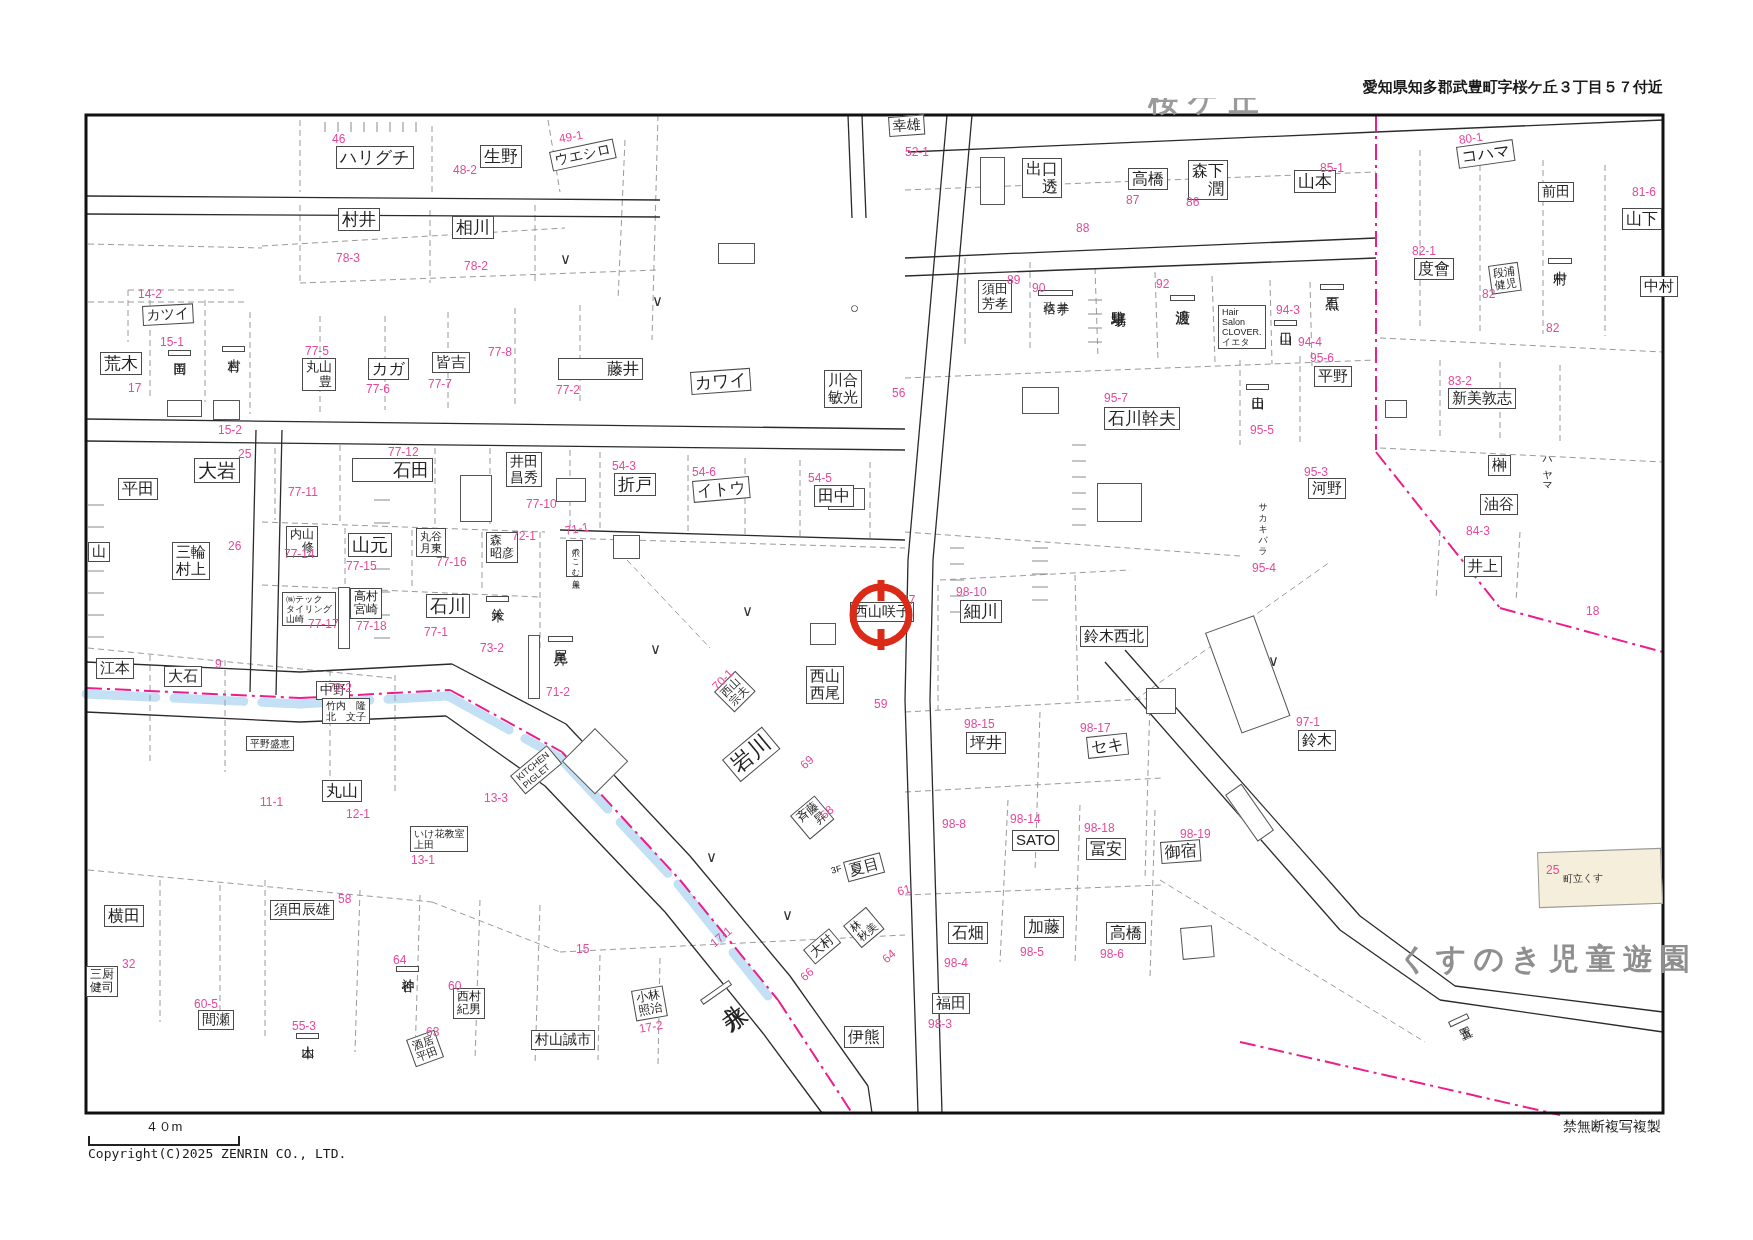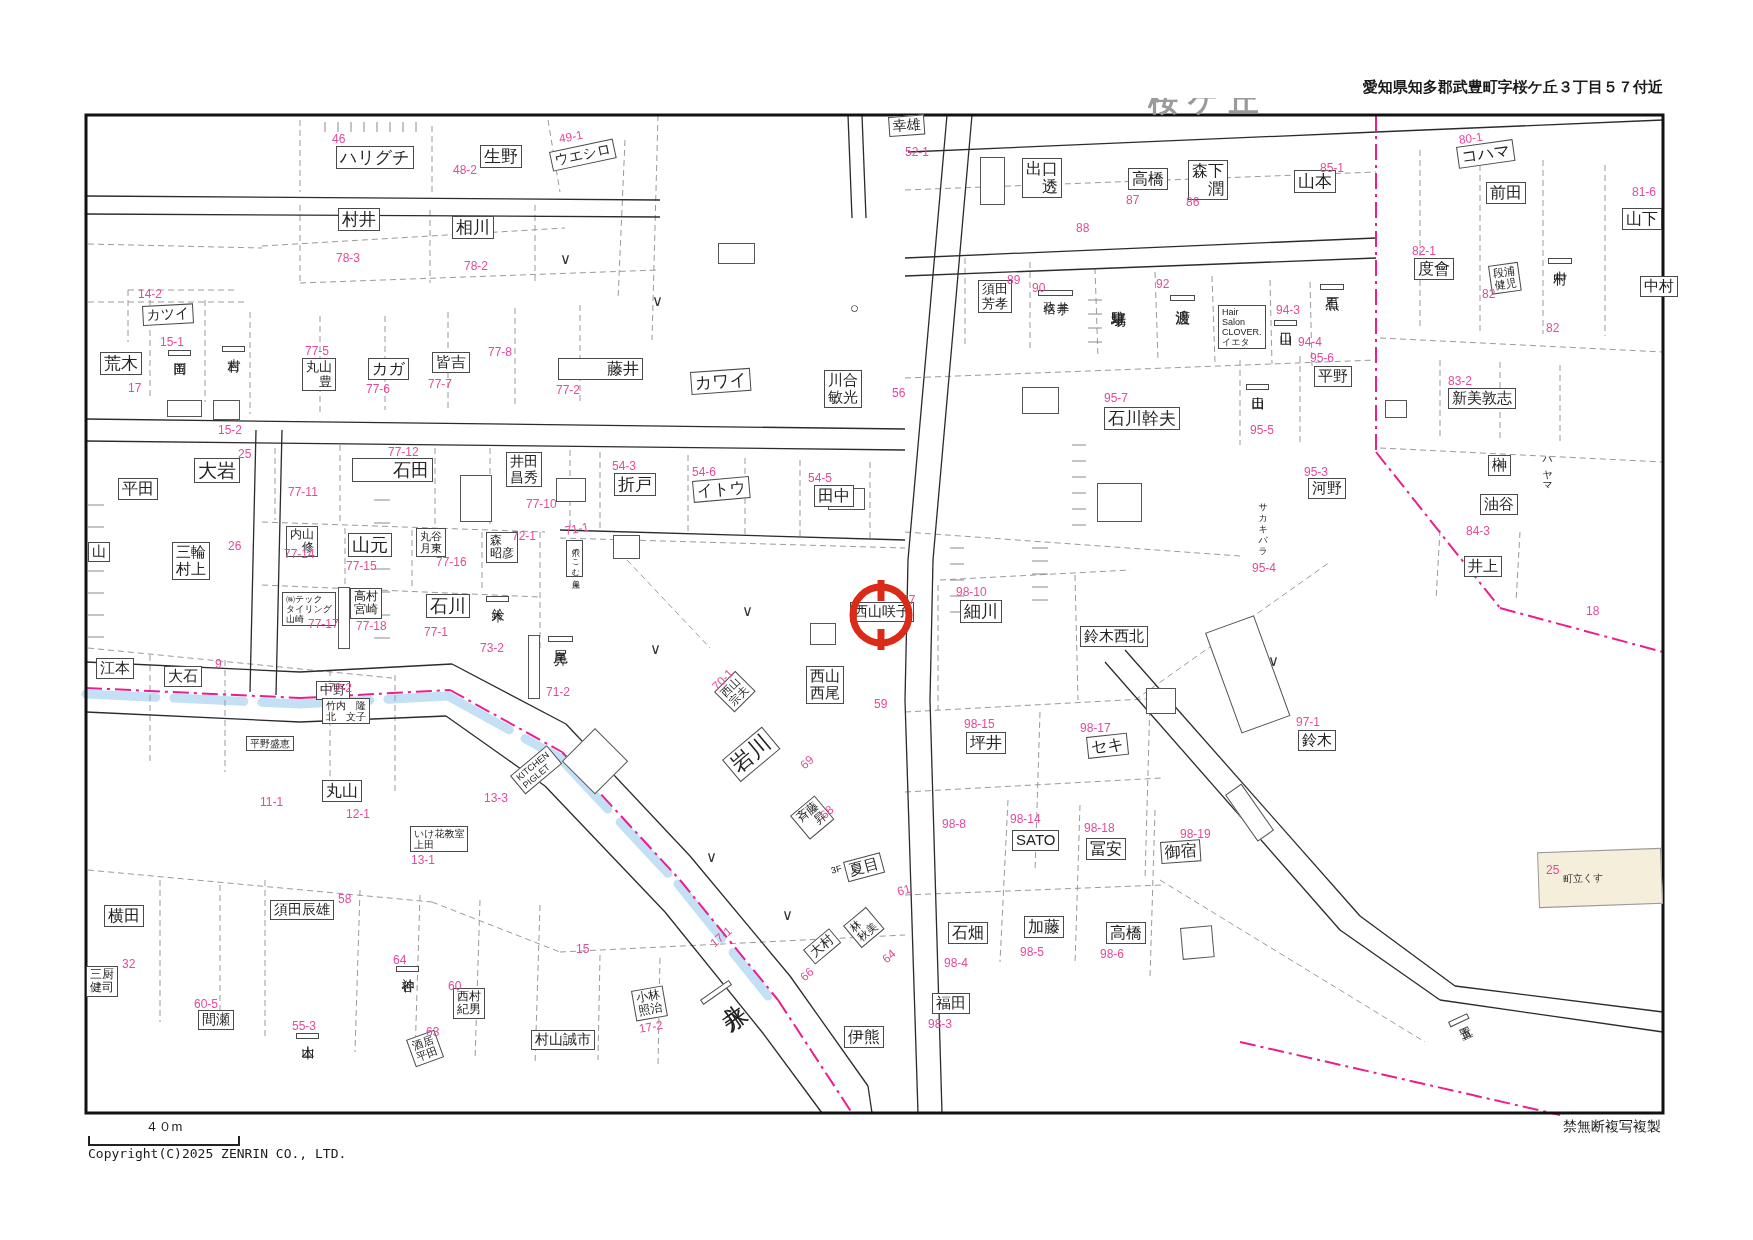--- a/index.html
+++ b/index.html
@@ -263,21 +263,21 @@
       <div class="lbl p" style="left: 1076px; top: 222px;">88</div>
       <div class="lbl b" style="left: 1128px; top: 168px; font-size: 16px;">高橋</div>
       <div class="lbl p" style="left: 1126px; top: 194px;">87</div>
       <div class="lbl b" style="left: 1188px; top: 160px; font-size: 16px;">森下
 　潤</div>
       <div class="lbl p" style="left: 1186px; top: 196px;">86</div>
       <div class="lbl b" style="left: 1294px; top: 170px; font-size: 17px;">山本</div>
       <div class="lbl p" style="left: 1320px; top: 162px;">85-1</div>
       <div class="lbl b" style="left: 1456px; top: 147px; font-size: 16px; transform: rotate(-8deg);">コハマ</div>
       <div class="lbl p" style="left: 1458px; top: 134px; transform: rotate(-8deg);">80-1</div>
-      <div class="lbl b" style="left: 1486px; top: 182px; font-size: 16px;">前田</div>
+      <div class="lbl b" style="left: 1538px; top: 182px; font-size: 14px;">前田</div>
       <div class="lbl p" style="left: 1632px; top: 186px;">81-6</div>
       <div class="lbl b" style="left: 1622px; top: 208px; font-size: 16px;">山下</div>
       <div class="lbl b" style="left: 338px; top: 208px; font-size: 17px;">村井</div>
       <div class="lbl p" style="left: 336px; top: 252px;">78-3</div>
       <div class="lbl b" style="left: 452px; top: 216px; font-size: 17px;">相川</div>
       <div class="lbl p" style="left: 464px; top: 260px;">78-2</div>
       <div class="lbl b" style="left: 1414px; top: 258px; font-size: 16px;">度會</div>
       <div class="lbl p" style="left: 1412px; top: 245px;">82-1</div>
       <div class="lbl b" style="left: 1488px; top: 266px; font-size: 11px; transform: rotate(-8deg);">段浦
 健児</div>
@@ -413,20 +413,21 @@
       <div class="lbl b" style="left: 1160px; top: 842px; font-size: 16px; transform: rotate(-4deg);">御宿</div>
       <div class="lbl b" style="left: 948px; top: 922px; font-size: 16px;">石畑</div>
       <div class="lbl p" style="left: 944px; top: 957px;">98-4</div>
       <div class="lbl b" style="left: 1024px; top: 916px; font-size: 16px;">加藤</div>
       <div class="lbl p" style="left: 1020px; top: 946px;">98-5</div>
       <div class="lbl b" style="left: 1106px; top: 922px; font-size: 16px;">高橋</div>
       <div class="lbl p" style="left: 1100px; top: 948px;">98-6</div>
       <div class="lbl b" style="left: 932px; top: 993px; font-size: 15px;">福田</div>
       <div class="lbl p" style="left: 928px; top: 1018px;">98-3</div>
       <div class="lbl b" style="left: 844px; top: 1026px; font-size: 16px;">伊熊</div>
+      <div class="lbl park" style="left: 1398px; top: 942px;">くすのき児童遊園</div>
       <div class="lbl p" style="left: 1546px; top: 864px;">25</div>
       <div class="lbl b v" style="left: 1448px; top: 1022px; font-size: 12px; transform: rotate(-25deg);">玉置</div>
       <div class="lbl b" style="left: 96px; top: 658px; font-size: 15px;">江本</div>
       <div class="lbl b" style="left: 164px; top: 666px; font-size: 15px;">大石</div>
       <div class="lbl p" style="left: 215px; top: 658px;">9</div>
       <div class="lbl b" style="left: 268px; top: 681px; font-size: 13px; margin-left: 48px;">中野</div>
       <div class="lbl p" style="left: 328px; top: 682px;">72-2</div>
       <div class="lbl b" style="left: 322px; top: 698px; font-size: 10px;">竹内　隆
 北　文子</div>
       <div class="lbl b" style="left: 246px; top: 736px; font-size: 10px;">平野盛恵</div>

